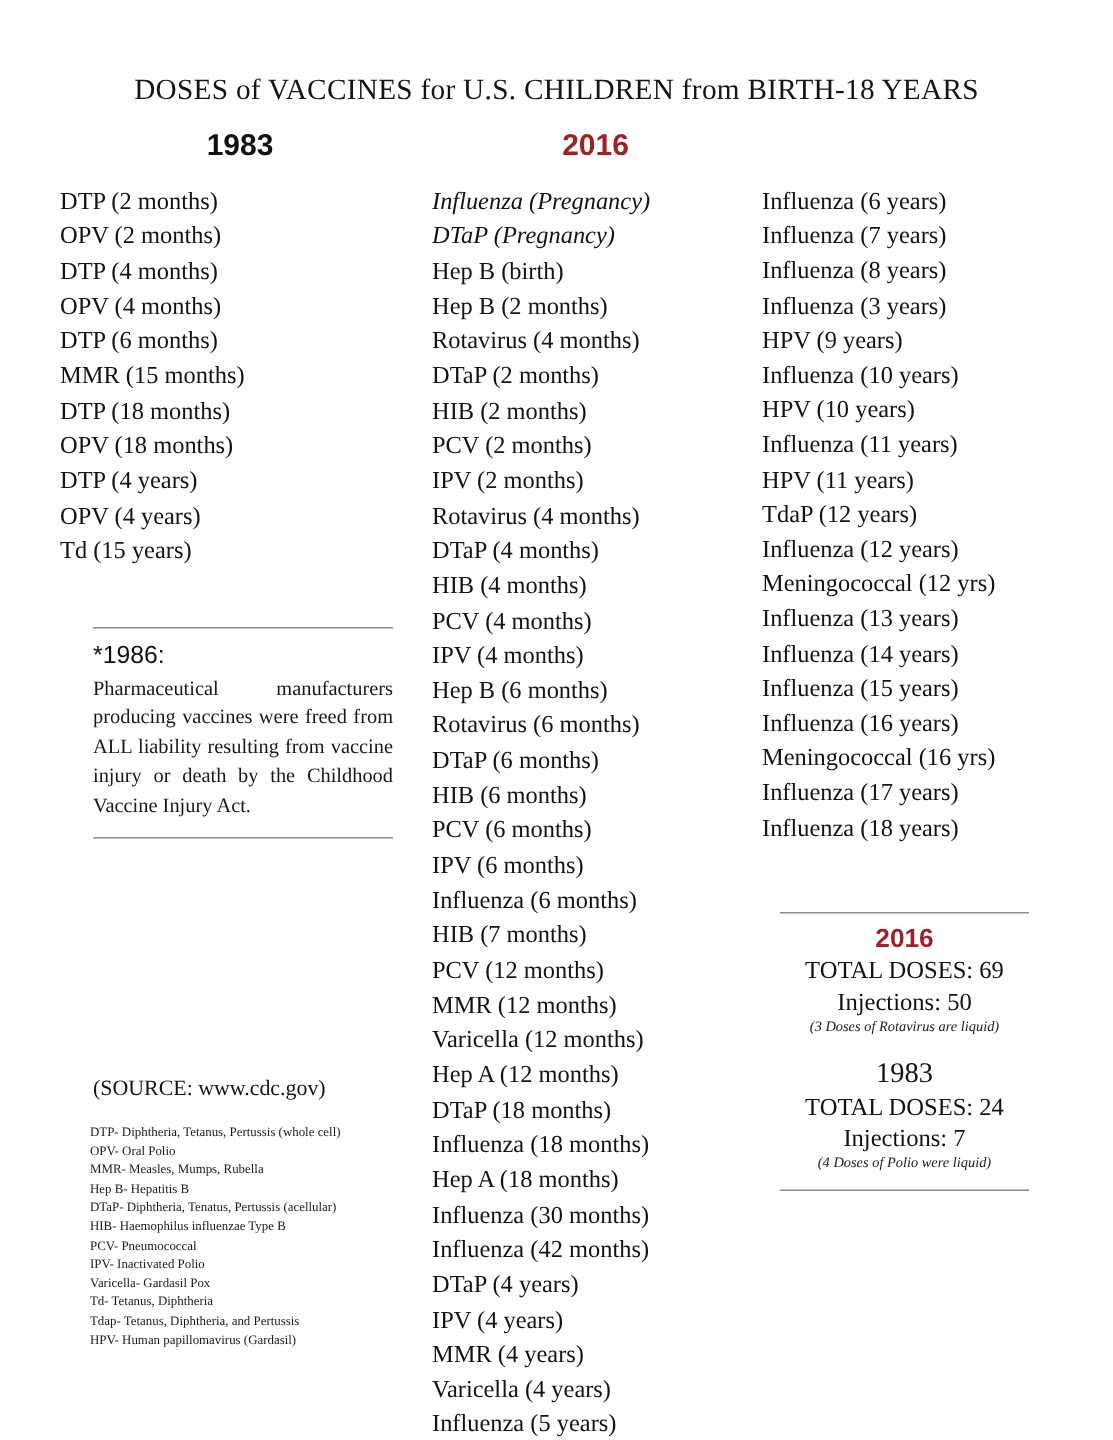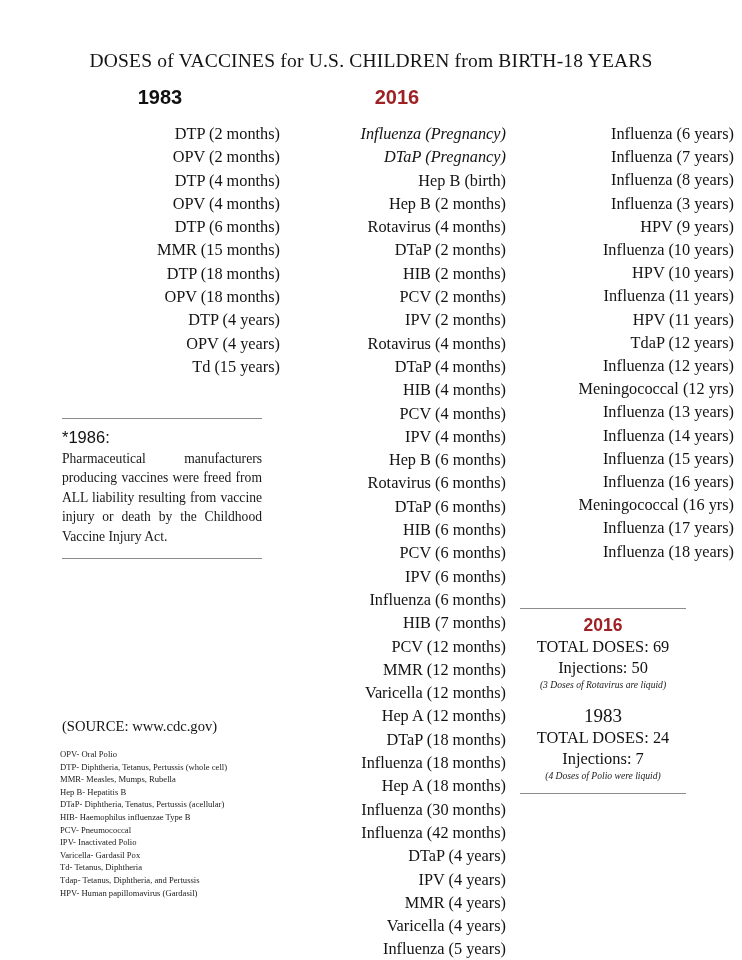--- a/index.html
+++ b/index.html
@@ -47,21 +47,21 @@
     font-family: "Liberation Sans", "DejaVu Sans", sans-serif;
   }
   .col-head.year-2016 { color: #9e2225; }
   .col-head.year-1983 { color: #111111; }
 
   
   ul.dose-list {
     list-style: none;
     margin: 0;
     padding: 0;
-    text-align: right;
+    text-align: left;
   }
   ul.dose-list li {
     font-size: 16.3px;
     line-height: 23.3px;
     white-space: nowrap;
     color: #131313;
   }
   ul.dose-list li.italic { font-style: italic; }
 
   .col-2016b ul.dose-list li { line-height: 23.2px; }
@@ -249,22 +249,22 @@
 
 <div class="note-box">
   <div class="rule"></div>
   <div class="note-title">*1986:</div>
   <div class="note-body">Pharmaceutical manufacturers producing vaccines were freed from ALL liability resulting from vaccine injury or death by the Childhood Vaccine Injury Act.</div>
   <div class="rule"></div>
 </div>
 
 <div class="source-line">(SOURCE: www.cdc.gov)</div>
 <div class="legend">
+    <div>DTP- Diphtheria, Tetanus, Pertussis (whole cell)</div>
     <div>OPV- Oral Polio</div>
-    <div>DTP- Diphtheria, Tetanus, Pertussis (whole cell)</div>
     <div>MMR- Measles, Mumps, Rubella</div>
     <div>Hep B- Hepatitis B</div>
     <div>DTaP- Diphtheria, Tenatus, Pertussis (acellular)</div>
     <div>HIB- Haemophilus influenzae Type B</div>
     <div>PCV- Pneumococcal</div>
     <div>IPV- Inactivated Polio</div>
     <div>Varicella- Gardasil Pox</div>
     <div>Td- Tetanus, Diphtheria</div>
     <div>Tdap- Tetanus, Diphtheria, and Pertussis</div>
     <div>HPV- Human papillomavirus (Gardasil)</div>

